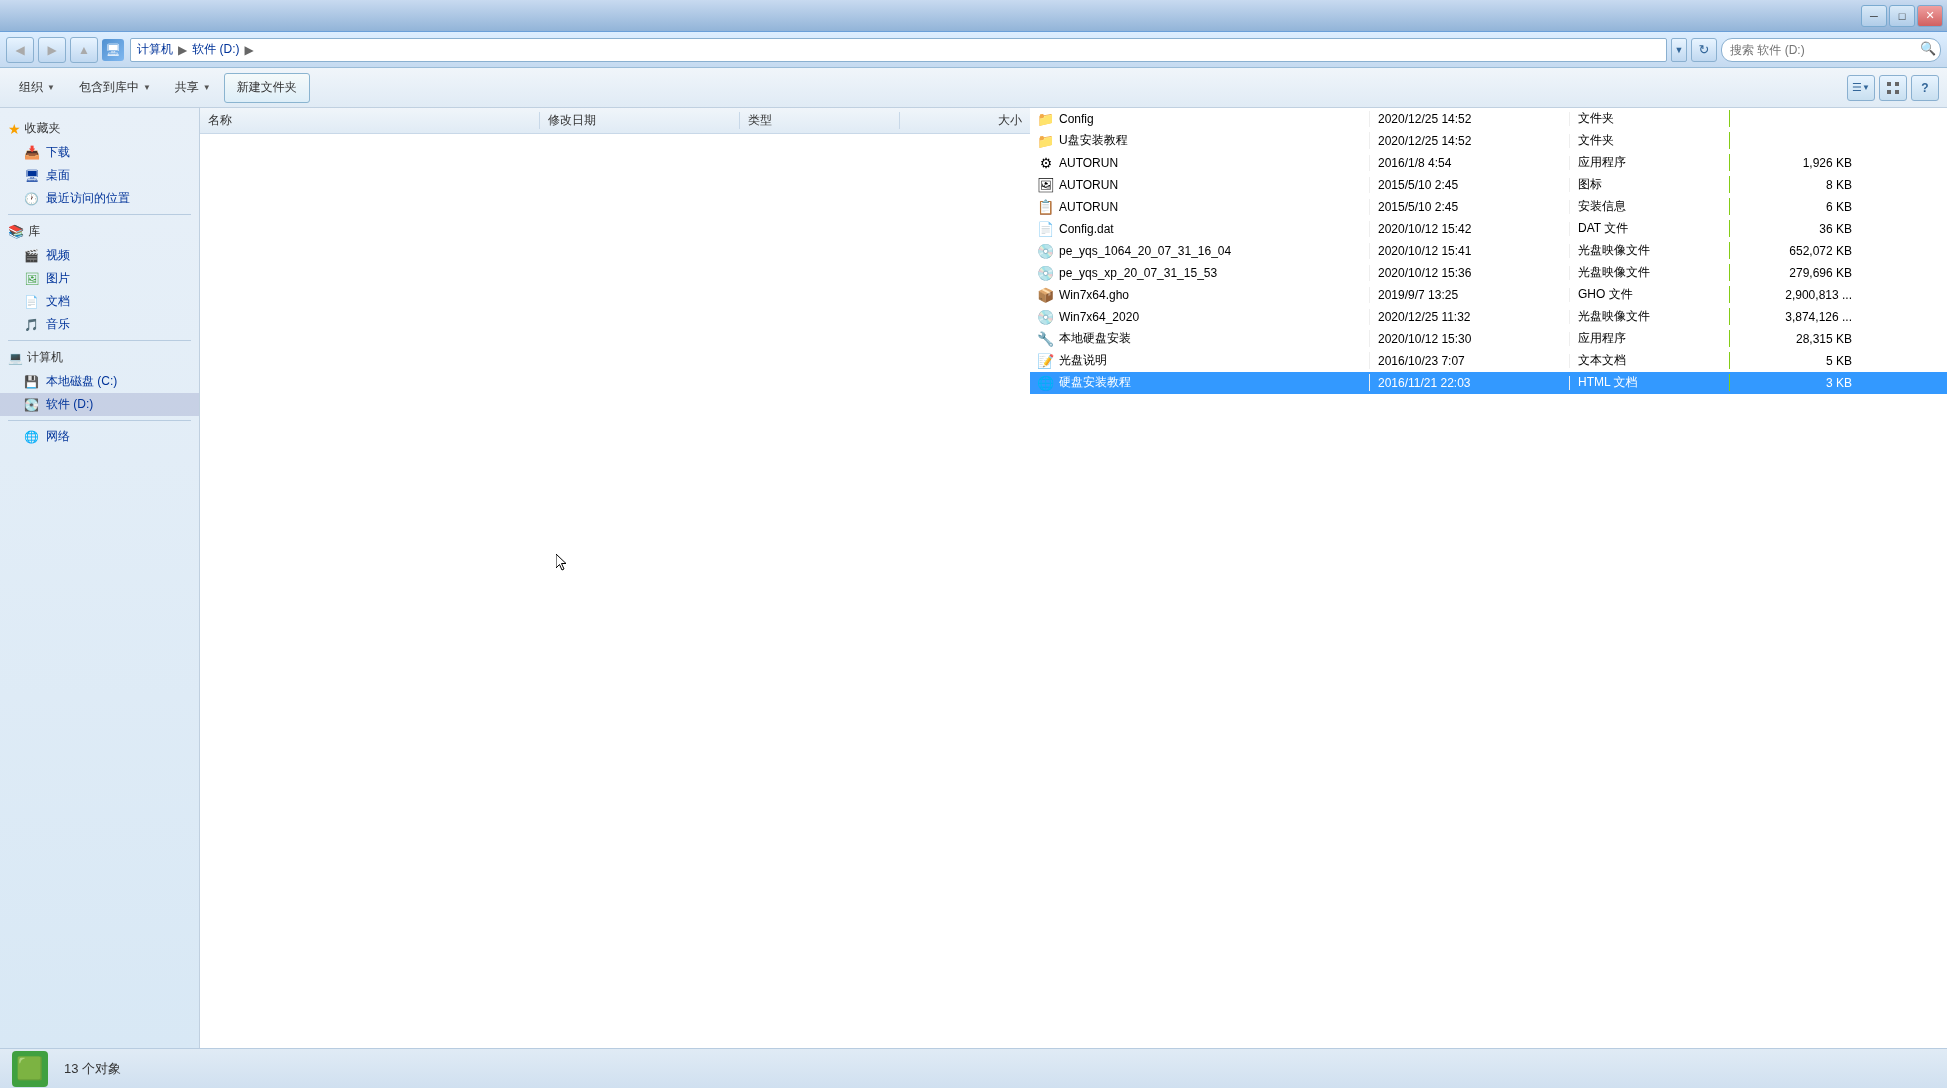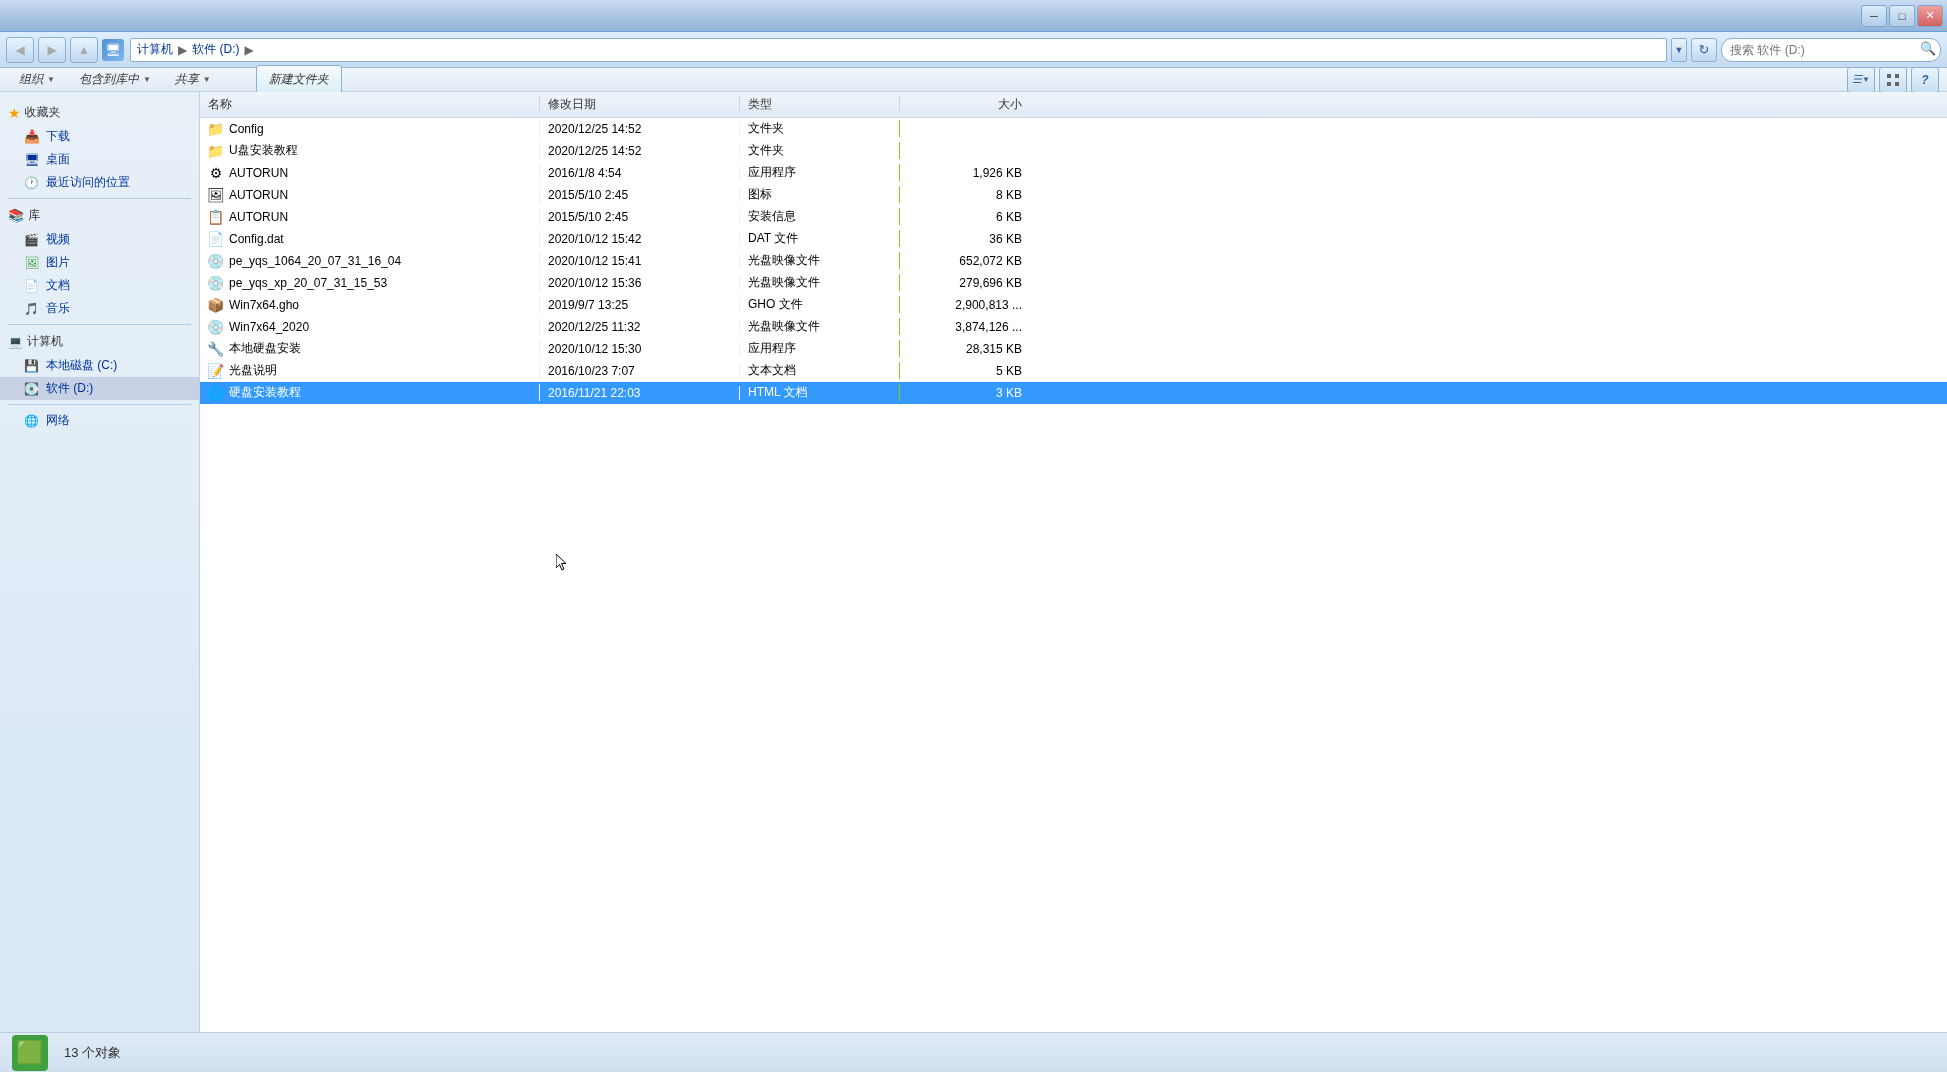--- a/index.html
+++ b/index.html
@@ -130,28 +130,27 @@
       display: flex;
       align-items: center;
       justify-content: center;
       cursor: pointer;
       font-size: 9px;
       color: #336699;
     }
 
     
     .toolbar {
-      height: 24px;
+      height: 40px;
       background: linear-gradient(to bottom, #f0f5fa 0%, #e0ebf5 100%);
       border-bottom: 1px solid #c0d0e0;
       display: flex;
       align-items: center;
       padding: 0 8px;
       gap: 2px;
-      font-style: italic;
     }
     .toolbar-btn {
       height: 30px;
       padding: 0 10px;
       background: transparent;
       border: 1px solid transparent;
       border-radius: 3px;
       display: flex;
       align-items: center;
       gap: 4px;
@@ -167,21 +166,20 @@
       height: 30px;
       padding: 0 12px;
       background: linear-gradient(to bottom, #f5fafa 0%, #ddeef8 100%);
       border: 1px solid #8ab4d0;
       border-radius: 3px;
       display: flex;
       align-items: center;
       cursor: pointer;
       font-size: 12px;
       color: #333;
-      margin-left: 32px;
     }
     .toolbar-right {
       margin-left: auto;
       display: flex;
       align-items: center;
       gap: 4px;
     }
     .view-btn {
       width: 28px;
       height: 26px;
@@ -268,21 +266,21 @@
     .sidebar-sep {
       height: 1px;
       background: #b8cce0;
       margin: 4px 8px;
     }
 
     
     .file-area {
       flex: 1;
       display: flex;
-      flex-direction: column;
+      flex-direction: row;
       background: white;
     }
     .file-list-header {
       height: 26px;
       background: linear-gradient(to bottom, #f0f5fa 0%, #e0ebf5 100%);
       border-bottom: 1px solid #c8d8e8;
       display: flex;
       align-items: center;
       font-size: 12px;
       color: #333;

